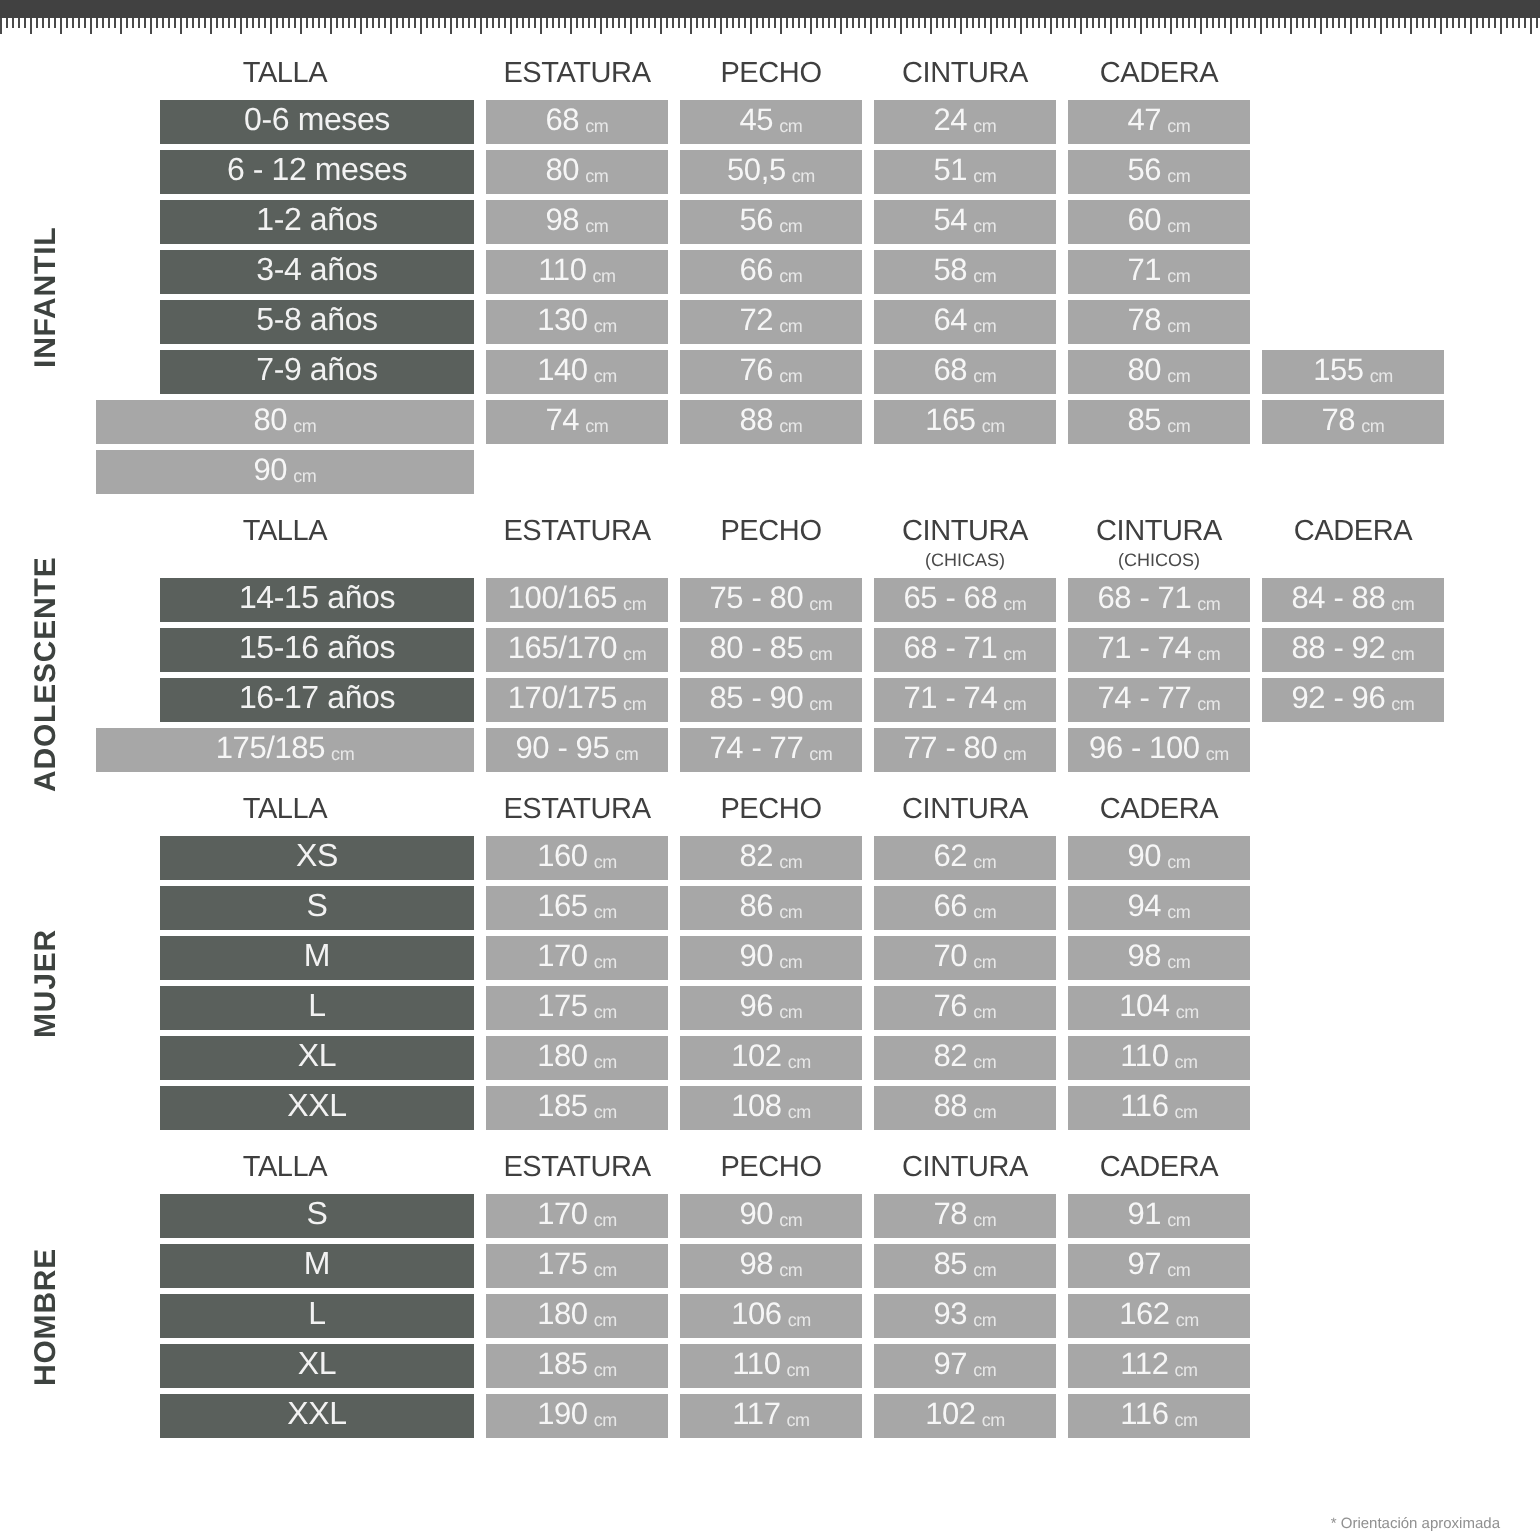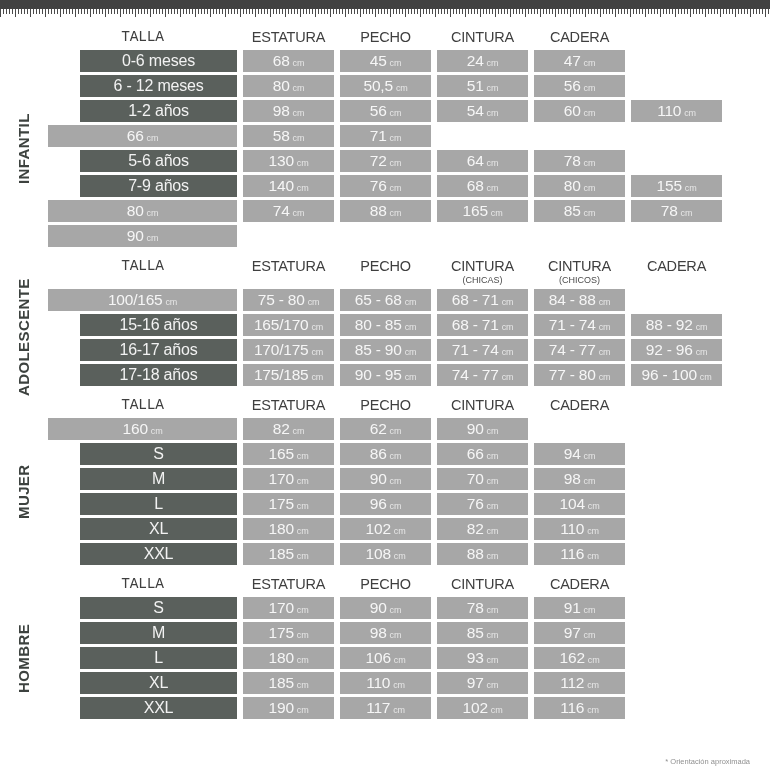--- a/index.html
+++ b/index.html
@@ -19,21 +19,21 @@
   }
   .content{padding-left:48px;}
   .grid{
     display:grid;
     grid-template-columns:189px repeat(5,91px);
     column-gap:6px;row-gap:3px;
   }
   .size-section{margin-top:11px;}
   .header-row{margin-bottom:4px;}
   .header-cell{text-align:center;color:#3f3f3f;}
-  .header-cell:first-child{grid-column:1;font-family:Liberation Mono, monospace;}
+  .header-cell:first-child{grid-column:1;}
   .header-label{font-size:14.5px;line-height:17px;letter-spacing:-0.2px;}
   .header-sub{font-size:9px;line-height:10px;color:#4a4a4a;}
   .section-body{position:relative;}
   .side-label{
     position:absolute;left:-46px;top:0;height:100%;width:42px;
     display:flex;align-items:center;justify-content:center;
     writing-mode:vertical-rl;transform:rotate(180deg);
     font-weight:700;font-size:15px;letter-spacing:.4px;color:#3d423f;
   }
   .cell{height:22px;display:flex;align-items:center;justify-content:center;letter-spacing:-0.2px;}
@@ -114,37 +114,38 @@
               <span class="unit">cm</span>
             </div>
             <div class="cell value-cell">
               <span>54</span>
               <span class="unit">cm</span>
             </div>
             <div class="cell value-cell">
               <span>60</span>
               <span class="unit">cm</span>
             </div>
+            <div class="cell talla-cell">3-4 años</div>
             <div class="cell value-cell">
               <span>110</span>
               <span class="unit">cm</span>
             </div>
             <div class="cell value-cell">
               <span>66</span>
               <span class="unit">cm</span>
             </div>
             <div class="cell value-cell">
               <span>58</span>
               <span class="unit">cm</span>
             </div>
             <div class="cell value-cell">
               <span>71</span>
               <span class="unit">cm</span>
             </div>
-            <div class="cell talla-cell">5-6 años</div>
+            <div class="cell talla-cell">5-8 años</div>
             <div class="cell value-cell">
               <span>130</span>
               <span class="unit">cm</span>
             </div>
             <div class="cell value-cell">
               <span>72</span>
               <span class="unit">cm</span>
             </div>
             <div class="cell value-cell">
               <span>64</span>
@@ -225,20 +226,21 @@
             <div class="header-label">CINTURA</div>
             <div class="header-sub">(CHICOS)</div>
           </div>
           <div class="header-cell">
             <div class="header-label">CADERA</div>
           </div>
         </div>
         <div class="section-body">
           <div class="side-label">ADOLESCENTE</div>
           <div class="grid rows">
+            <div class="cell talla-cell">14-15 años</div>
             <div class="cell value-cell">
               <span>100/165</span>
               <span class="unit">cm</span>
             </div>
             <div class="cell value-cell">
               <span>75 - 80</span>
               <span class="unit">cm</span>
             </div>
             <div class="cell value-cell">
               <span>65 - 68</span>
@@ -287,21 +289,20 @@
               <span class="unit">cm</span>
             </div>
             <div class="cell value-cell">
               <span>74 - 77</span>
               <span class="unit">cm</span>
             </div>
             <div class="cell value-cell">
               <span>92 - 96</span>
               <span class="unit">cm</span>
             </div>
-            <div class="cell talla-cell">17-18 años</div>
             <div class="cell value-cell">
               <span>175/185</span>
               <span class="unit">cm</span>
             </div>
             <div class="cell value-cell">
               <span>90 - 95</span>
               <span class="unit">cm</span>
             </div>
             <div class="cell value-cell">
               <span>74 - 77</span>
@@ -332,20 +333,21 @@
           <div class="header-cell">
             <div class="header-label">CINTURA</div>
           </div>
           <div class="header-cell">
             <div class="header-label">CADERA</div>
           </div>
         </div>
         <div class="section-body">
           <div class="side-label">MUJER</div>
           <div class="grid rows">
+            <div class="cell talla-cell">XS</div>
             <div class="cell value-cell">
               <span>160</span>
               <span class="unit">cm</span>
             </div>
             <div class="cell value-cell">
               <span>82</span>
               <span class="unit">cm</span>
             </div>
             <div class="cell value-cell">
               <span>62</span>

